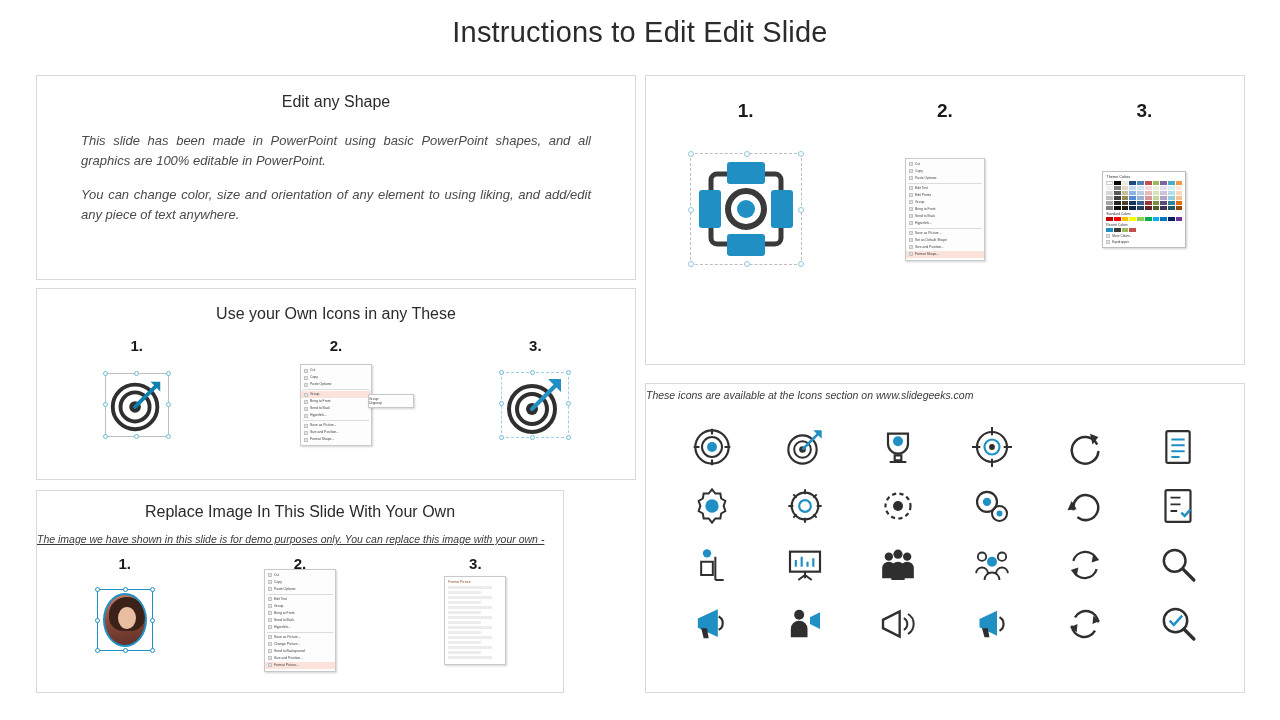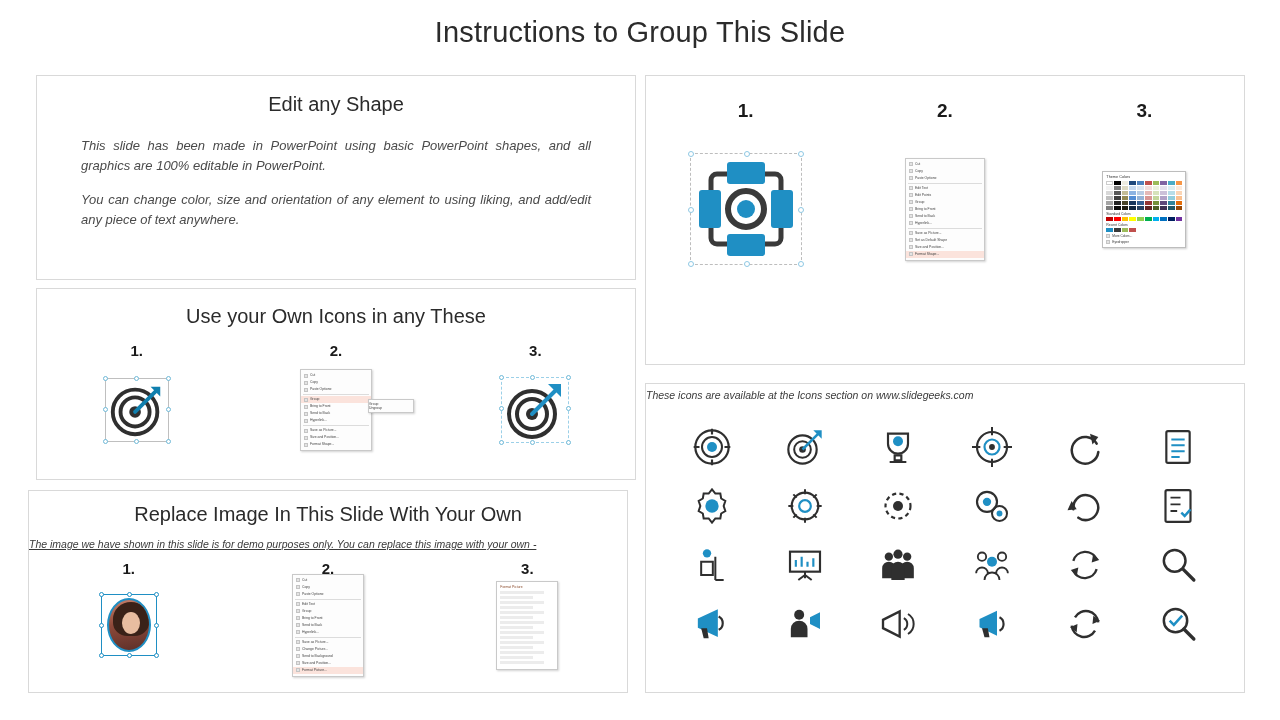--- a/index.html
+++ b/index.html
@@ -22,21 +22,21 @@
     letter-spacing: 0.2px;
   }
 
   .panel {
     position: absolute;
     border: 1px solid #d9d9d9;
     background: #fff;
   }
   .panel-title {
     text-align: center;
-    font-size: 20px;
+    font-size: 16px;
     color: #2b2b2b;
   }
   .panel-sub {
     text-align: left;
     font-size: 10.5px;
     font-style: italic;
     color: #3a3a3a;
   }
 
   
@@ -60,21 +60,21 @@
     display: flex;
     justify-content: space-around;
     align-items: flex-start;
     margin-top: 14px;
   }
   .step { width: 180px; text-align: center; }
   .step-num { font-size: 15px; font-weight: bold; color: #1a1a1a; }
   .step-art { margin-top: 8px; height: 86px; display:flex; align-items:center; justify-content:center; }
 
   
-  #panel-replace-image { left: 28px; top: 490px; width: 600px; height: 203px; }
+  #panel-replace-image { left: 36px; top: 490px; width: 528px; height: 203px; }
   #panel-replace-image .panel-title { margin-top: 12px; }
   #panel-replace-image .panel-sub { margin-top: 12px; text-decoration: underline; }
 
   
   #panel-resize { left: 645px; top: 75px; width: 600px; height: 290px; }
   #panel-resize .panel-title { margin-top: 18px; font-size: 16px; }
   #panel-resize .steps-row { margin-top: 24px; }
   #panel-resize .step-num { font-size: 19px; }
   #panel-resize .step-art { height: 150px; margin-top: 12px; }
 
@@ -162,21 +162,21 @@
   .sel-box-small .h { position:absolute; width:5px; height:5px; background:#fff; border:1px solid #6fb9d8; border-radius:50%; }
   .sel-box-small .h.tl{left:-3px;top:-3px}.sel-box-small .h.tc{left:28px;top:-3px}.sel-box-small .h.tr{right:-3px;top:-3px}
   .sel-box-small .h.ml{left:-3px;top:28px}.sel-box-small .h.mr{right:-3px;top:28px}
   .sel-box-small .h.bl{left:-3px;bottom:-3px}.sel-box-small .h.bc{left:28px;bottom:-3px}.sel-box-small .h.br{right:-3px;bottom:-3px}
 </style>
 </head>
 <body>
 
 <div class="slide">
 
-  <div class="slide-title">Instructions to Group This Slide</div>
+  <div class="slide-title">Instructions to Edit Edit Slide</div>
 
   <section class="panel" id="panel-edit-shape">
     <div class="panel-title">Edit any Shape</div>
     <p class="para first">This slide has been made in PowerPoint using basic PowerPoint shapes, and all graphics are 100% editable in PowerPoint.</p>
     <p class="para second">You can change color, size and orientation of any element to using liking, and add/edit any piece of text anywhere.</p>
   </section>
 
   <section class="panel" id="panel-own-icons">
     <div class="panel-title">Use your Own Icons in any These</div>
     <div class="steps-row">

